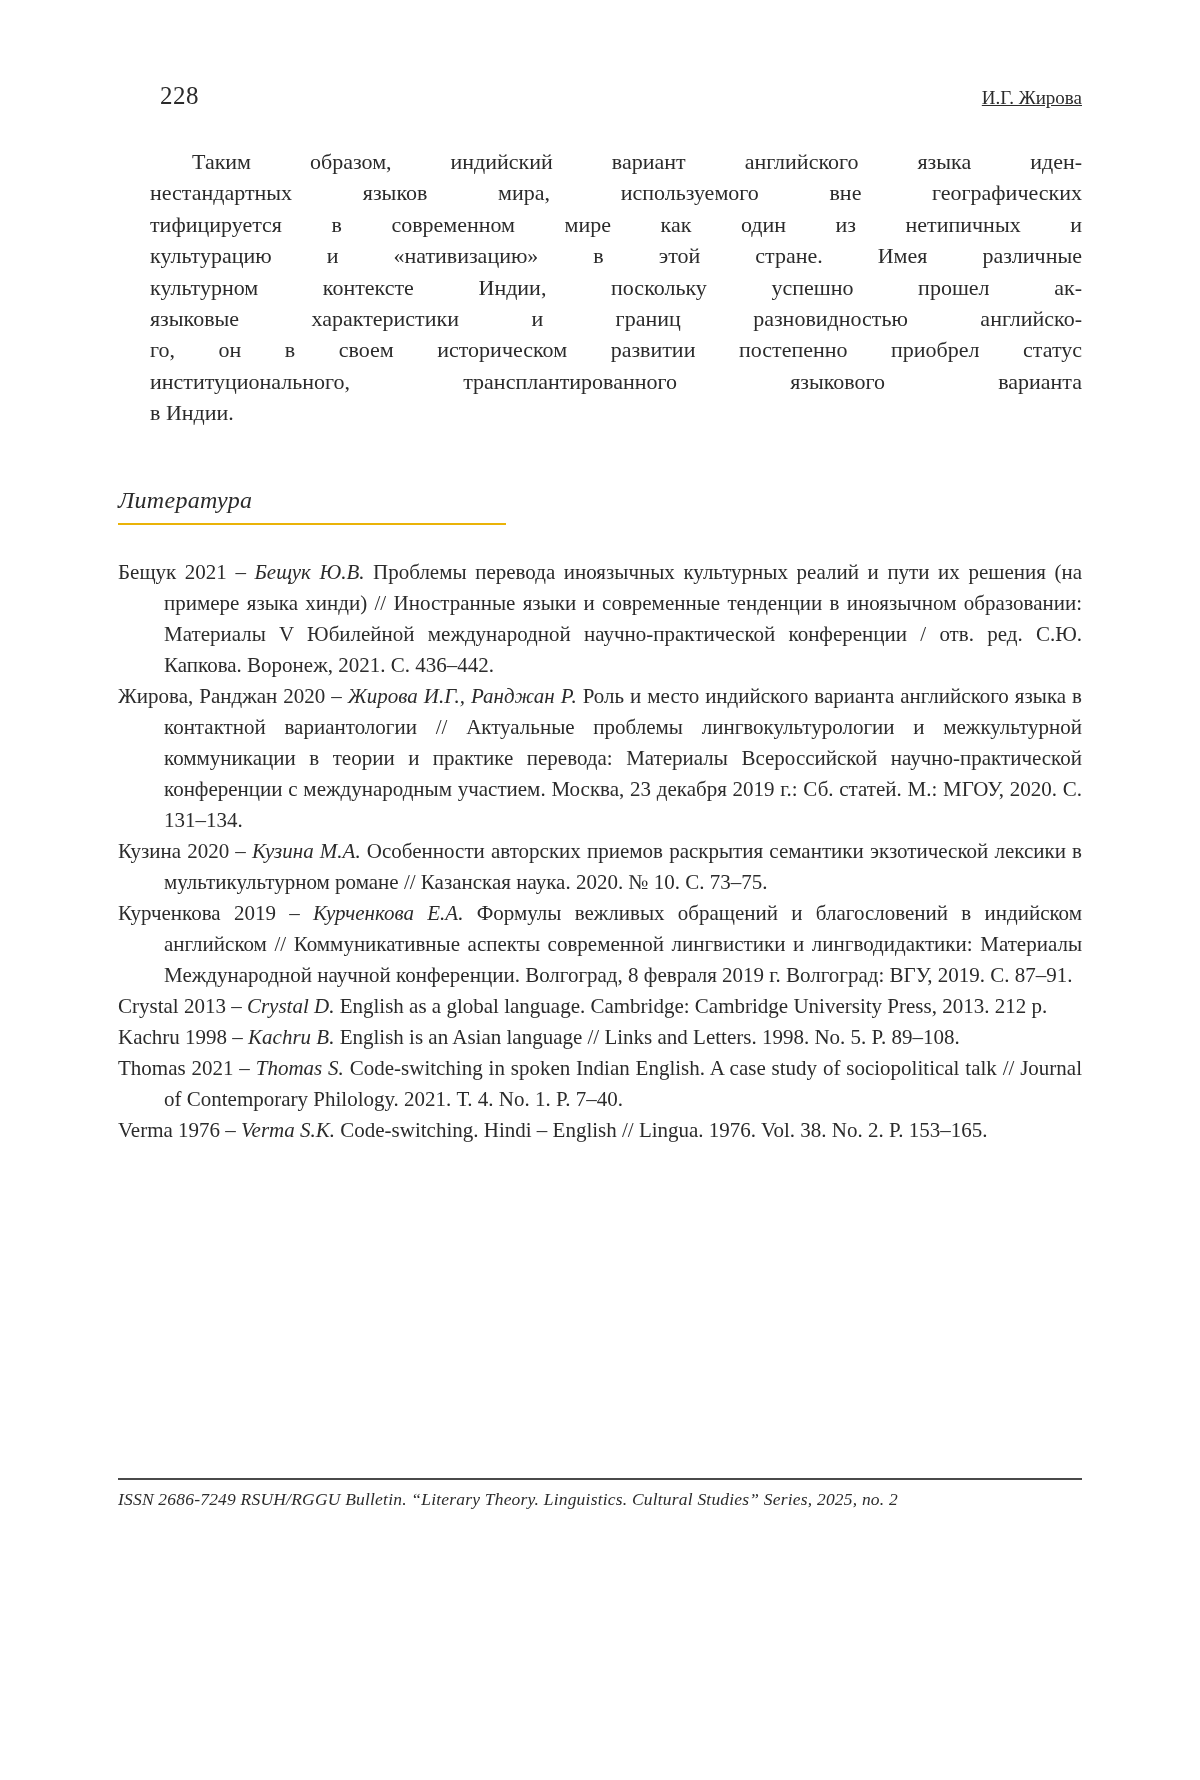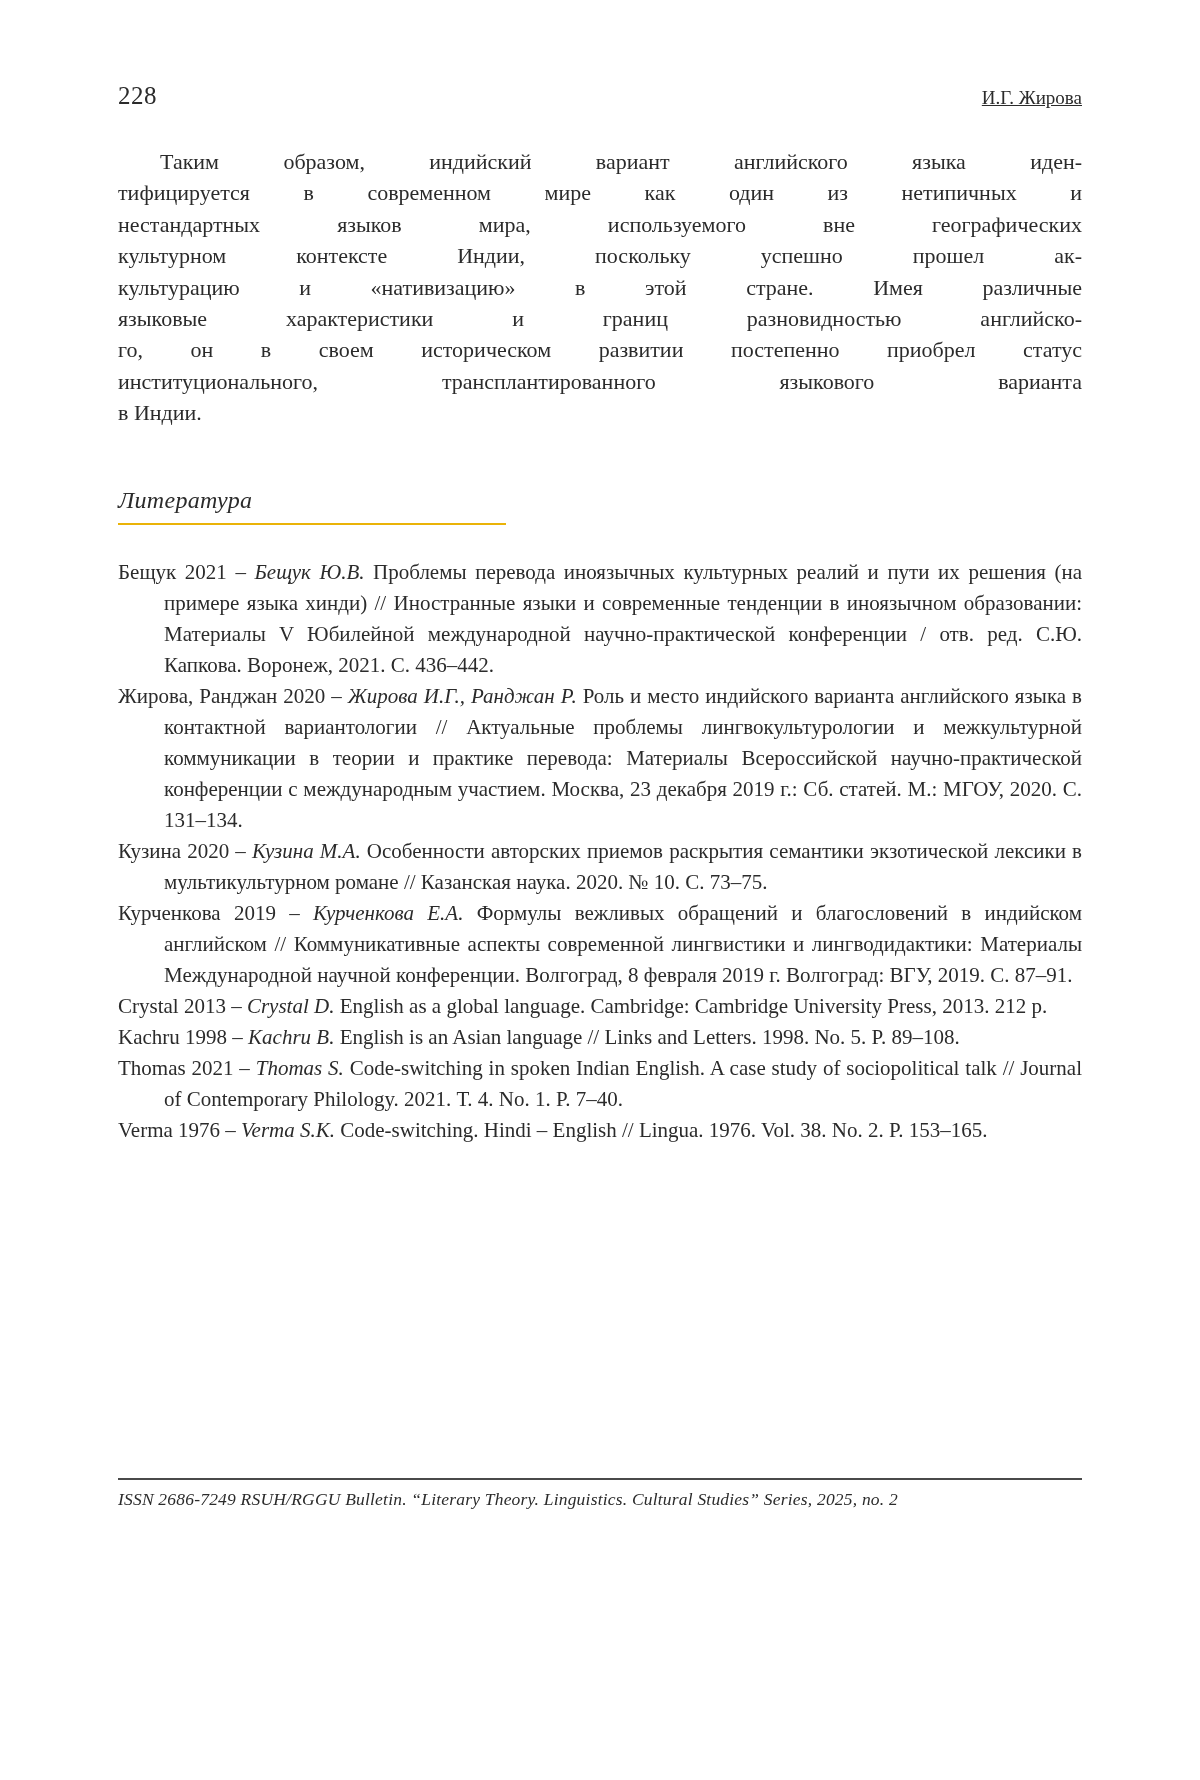--- a/index.html
+++ b/index.html
@@ -15,30 +15,31 @@
     height: 1780px;
     background: #ffffff;
     padding: 82px 118px 0 118px;
     overflow: hidden;
   }
   .running-header {
     display: flex;
     justify-content: space-between;
     align-items: baseline;
     margin-bottom: 36px;
+    margin-left: 42px;
   }
   .page-number {
     font-size: 25px;
     letter-spacing: 0.5px;
   }
   .running-head {
     font-size: 19px;
     text-decoration: underline;
   }
-  .intro { margin-top: 6px; }
+  .intro { margin-top: 6px; margin-left: 32px; }
   .para-line {
     font-size: 22px;
     line-height: 31.4px;
     text-align: justify;
     text-align-last: justify;
     white-space: normal;
   }
   .para-line.first { padding-left: 42px; }
   .para-line.last { text-align: right; text-align-last: left; }
   .section-heading {
@@ -87,24 +88,24 @@
 
 <div class="page">
 
   <header class="running-header">
     <span class="page-number">228</span>
     <span class="running-head">И.Г. Жирова</span>
   </header>
 
   <section class="intro">
       <div class="para-line first">Таким образом, индийский вариант английского языка иден-</div>
+      <div class="para-line">нестандартных языков мира, используемого вне географических</div>
       <div class="para-line">тифицируется в современном мире как один из нетипичных и</div>
-      <div class="para-line">нестандартных языков мира, используемого вне географических</div>
+      <div class="para-line">культурацию и «нативизацию» в этой стране. Имея различные</div>
       <div class="para-line">культурном контексте Индии, поскольку успешно прошел ак-</div>
-      <div class="para-line">культурацию и «нативизацию» в этой стране. Имея различные</div>
       <div class="para-line">языковые характеристики и границ разновидностью английско-</div>
       <div class="para-line">го, он в своем историческом развитии постепенно приобрел статус</div>
       <div class="para-line">институционального, трансплантированного языкового варианта</div>
       <div class="para-line last">в Индии.</div>
     </section>
 
   <h2 class="section-heading">
     <span class="heading-wrap">
       <span class="heading-text">Литература</span>
     </span>

